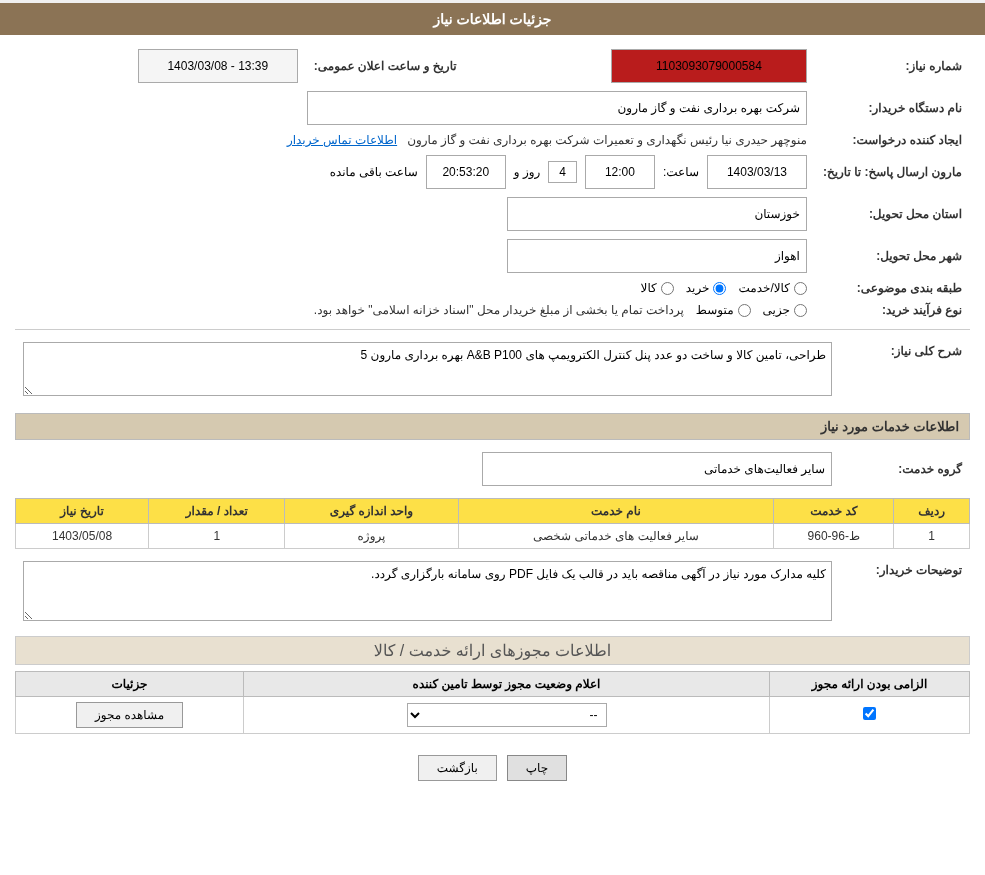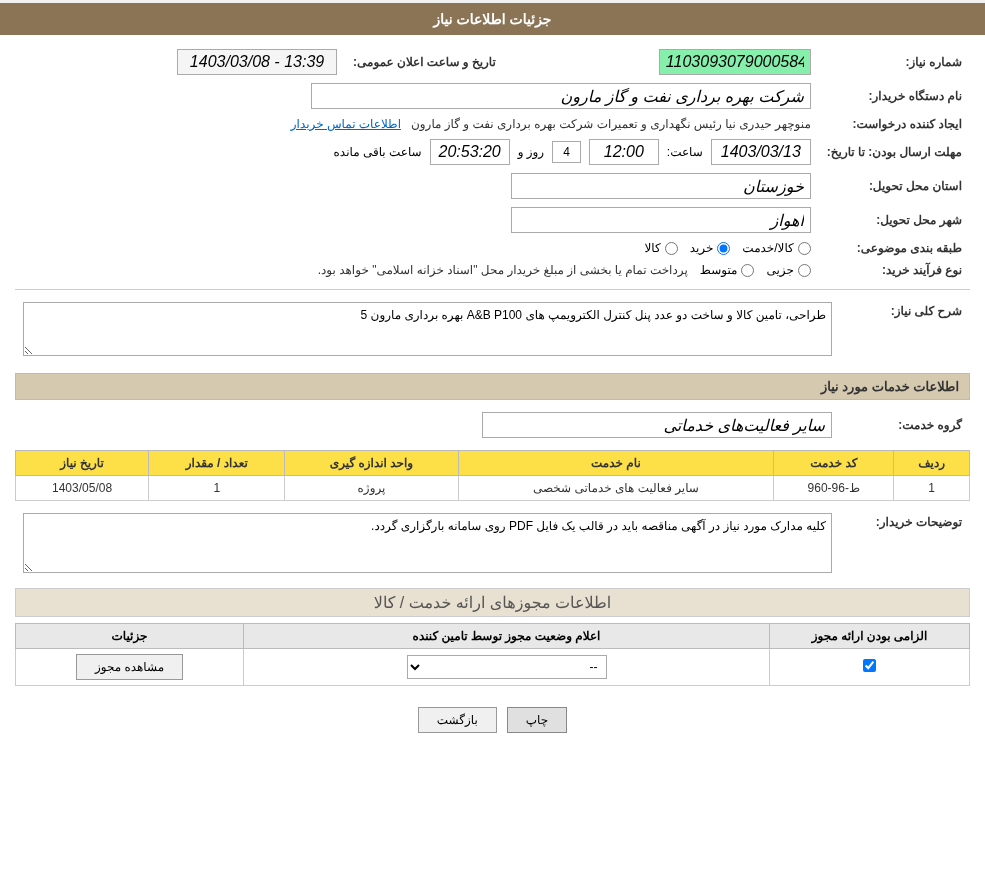--- a/index.html
+++ b/index.html
@@ -49,25 +49,24 @@
       font-weight: bold;
       color: #333;
       white-space: nowrap;
       width: 130px;
     }
     .value-cell {
       text-align: right;
     }
     .input-field {
       border: 1px solid #aaa;
-      padding: 3px 6px;
-      font-family: Tahoma, Arial, sans-serif;
-      font-size: 16px;
+      padding: 9px 6px;
+      font-family: Tahoma, Arial, sans-serif;
+      font-size: 12px;
       background: #fff;
-      font-style: italic;
     }
     .input-medium {
       width: 200px;
     }
     .shaded-input {
       background: #f5f5f5;
     }
     .link-blue {
       color: #0066cc;
       text-decoration: underline;
@@ -194,21 +193,21 @@
     <span>جزئیات اطلاعات نیاز</span>
   </div>
 
   <div class="main-content">
 
     <table class="info-table">
       <tbody>
           <tr>
         <td class="label-cell">شماره نیاز:</td>
         <td class="value-cell">
-          <input type="text" class="input-field input-medium shaded-input" style="width: 152px; text-align: center; background: #86efac; direction: ltr;" readonly="" value="1103093079000584">
+          <input type="text" class="input-field input-medium shaded-input" style="width: 196px; text-align: center; background: #b91c1c; direction: ltr;" readonly="" value="1103093079000584">
         </td>
         <td class="label-cell" style="text-align:right;">تاریخ و ساعت اعلان عمومی:</td>
         <td class="value-cell">
           <input type="text" class="input-field shaded-input" style="width: 160px; text-align: center; direction: ltr;" readonly="" value="1403/03/08 - 13:39">
         </td>
       </tr>
       <tr>
         <td class="label-cell">نام دستگاه خریدار:</td>
         <td class="value-cell" colspan="3">
           <input type="text" class="input-field" style="width: 500px; text-align: right;" readonly="" value="شرکت بهره برداری نفت و گاز مارون">
@@ -216,21 +215,21 @@
       </tr>
       <tr>
         <td class="label-cell">ایجاد کننده درخواست:</td>
         <td class="value-cell" colspan="3">
           <span style="color:#333;text-align:right;">منوچهر حیدری نیا رئیس نگهداری و تعمیرات شرکت بهره برداری نفت و گاز مارون</span>
           &nbsp;
           <span class="link-blue">اطلاعات تماس خریدار</span>
         </td>
       </tr>
       <tr>
-        <td class="label-cell">مهلت ارسال بودن: تا تاریخ:</td>
+        <td class="label-cell">مارون ارسال پاسخ: تا تاریخ:</td>
         <td class="value-cell" colspan="3">
           <div class="date-row">
             <input type="text" class="input-field" style="width: 100px; text-align: center; direction: ltr;" readonly="" value="1403/03/13">
             <span>ساعت:</span>
             <input type="text" class="input-field" style="width: 70px; text-align: center; direction: ltr;" readonly="" value="12:00">
             <span style="border:1px solid #aaa; padding:3px 10px; background:#fff;">4</span>
             <span>روز و</span>
             <input type="text" class="input-field" style="width: 80px; text-align: center; direction: ltr;" readonly="" value="20:53:20">
             <span>ساعت باقی مانده</span>
           </div>

